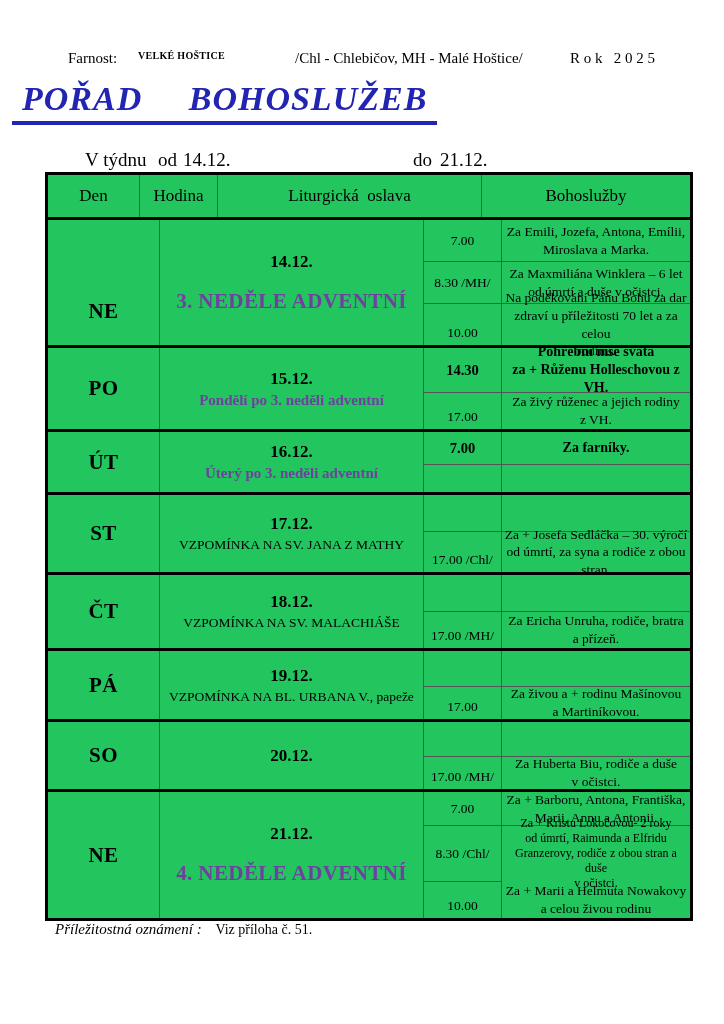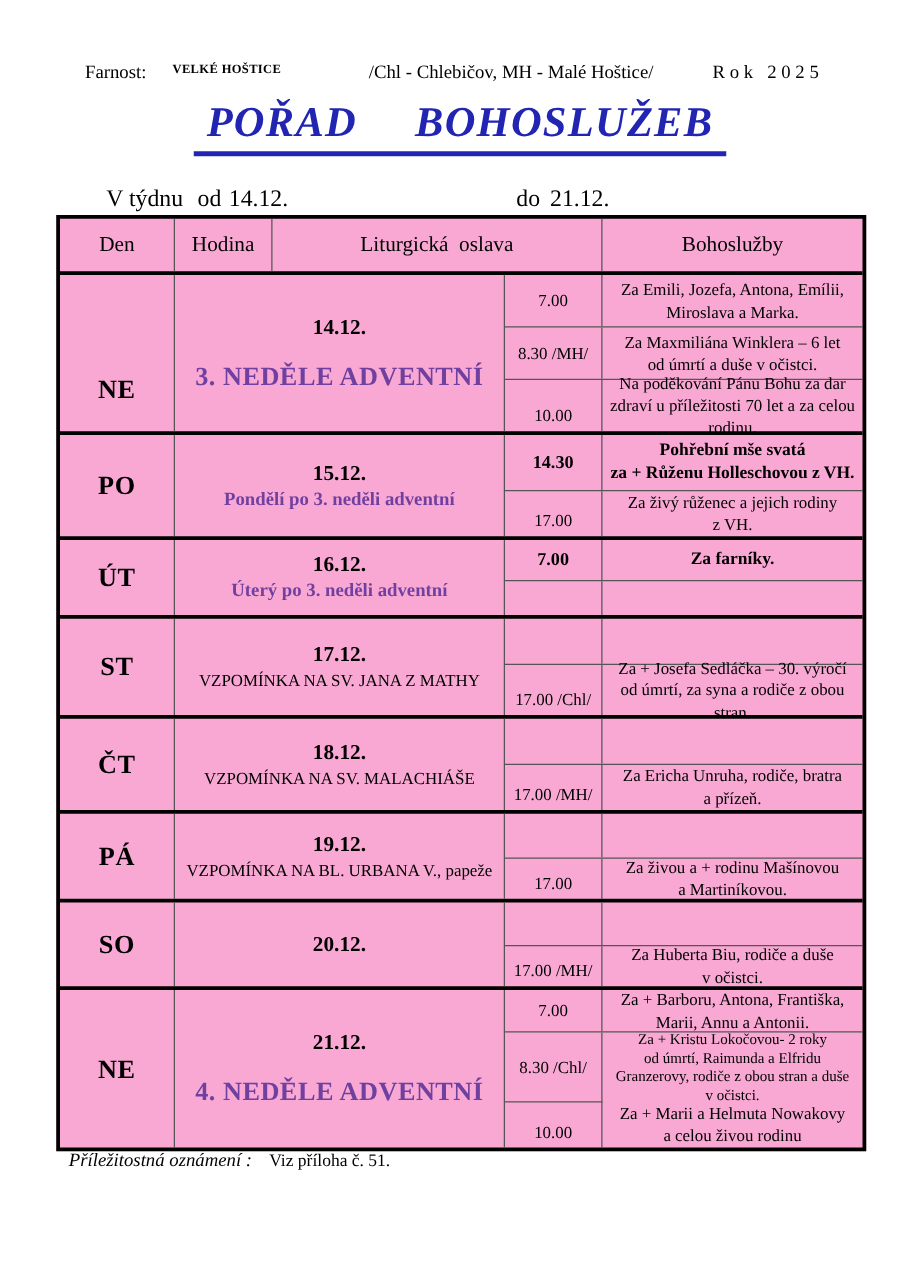--- a/index.html
+++ b/index.html
@@ -15,21 +15,21 @@
 
   
   .topline { position: absolute; top: 50px; left: 0; width: 724px; height: 20px; font-size: 15px; }
   .topline span { position: absolute; white-space: pre; }
   .farnost-label { left: 68px; }
   .farnost-value { left: 138px; font-weight: bold; font-size: 10px; letter-spacing: 0.3px; }
   .locations { left: 295px; }
   .year { left: 570px; }
 
   
-  .title-wrap { position: absolute; top: 80px; left: 0; width: 724px; text-align: center; }
+  .title-wrap { position: absolute; top: 80px; left: 0; width: 724px; }
   .title {
     display: inline-block;
     margin-left: 12px;
     font-size: 34px;
     font-weight: bold;
     font-style: italic;
     letter-spacing: 1px;
     word-spacing: 6px;
     color: var(--title-blue, #2224b2);
     border-bottom: 4px solid var(--title-blue, #2224b2);
@@ -45,35 +45,35 @@
   .wk-odval { left: 183px; }
   .wk-do { left: 413px; }
   .wk-doval { left: 440px; }
 
   
   .table {
     position: absolute;
     top: 172px; left: 45px;
     width: 648px;
     border: 3px solid #000;
-    background: #f9a8d4;
+    background: #22c55e;
   }
   .hdr-row { display: flex; height: 42px; }
   .hdr-cell {
     display: flex; align-items: center; justify-content: center;
     font-size: 17px; white-space: pre;
   }
   .col-day  { width: 92px;  border-right: 1px solid #555; }
   .col-lit  { width: 264px; border-right: 1px solid #555; }
   .col-time { width: 78px;  border-right: 1px solid #555; }
   .col-serv { flex: 1; }
 
   .day-row { display: flex; border-top: 3px solid #000; }
   .day-cell {
-    width: 92px; border-right: 1px solid #555;
+    width: 112px; border-right: 1px solid #555;
     display: flex; align-items: center; justify-content: center;
     font-size: 21px; font-weight: bold; letter-spacing: 0.5px;
   }
   .day-cell.low-day { padding-top: 58px; }
   .lit-cell {
     width: 264px; border-right: 1px solid #555;
     display: flex; flex-direction: column; align-items: center; justify-content: center;
     text-align: center; padding: 2px 4px;
   }
   .lit-cell .date { font-size: 17px; font-weight: bold; }

